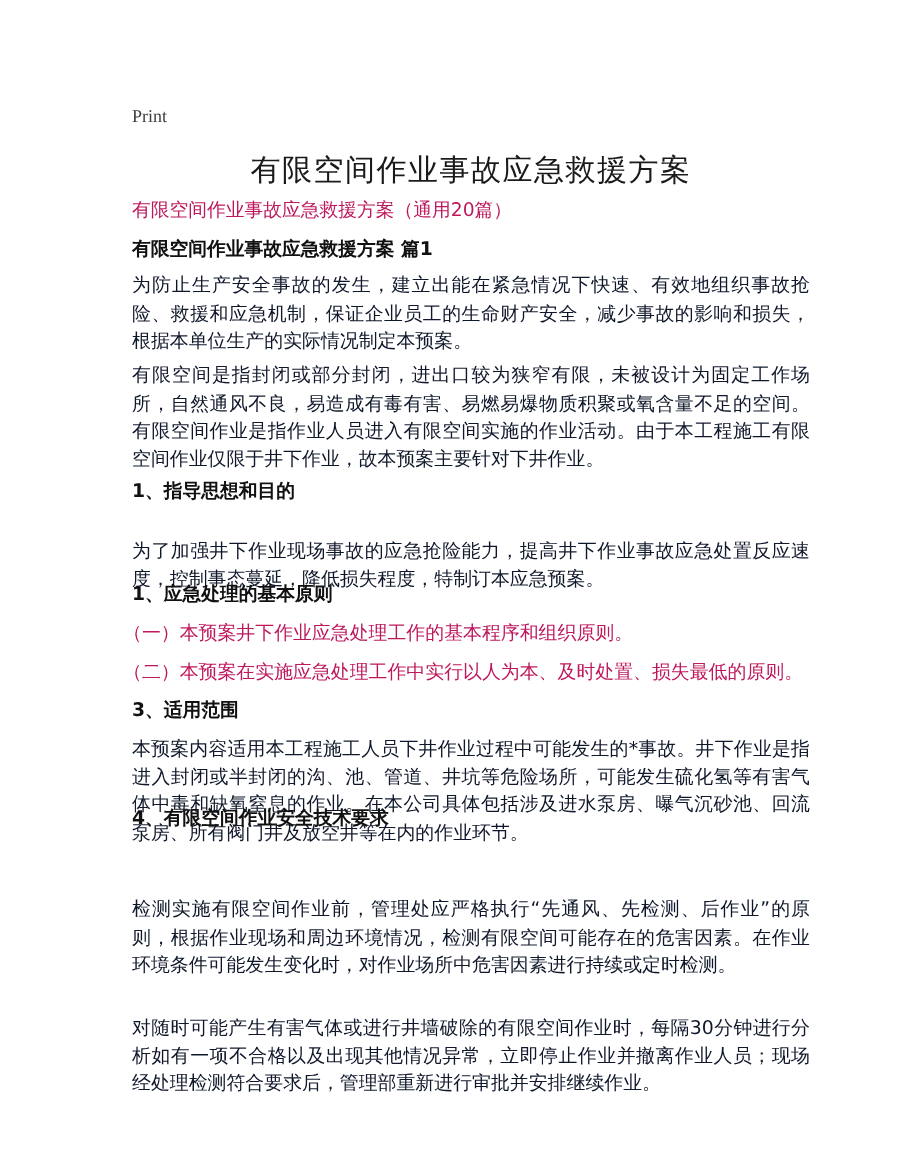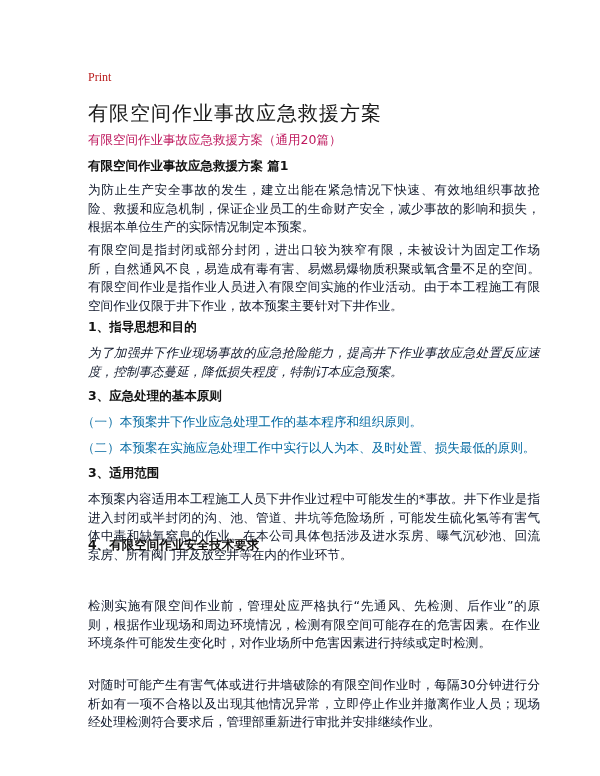--- a/index.html
+++ b/index.html
@@ -1,49 +1,49 @@
 <!DOCTYPE html>
 <html><head>
 <meta charset="utf-8">
 <style>
   html, body { margin: 0; padding: 0; background: #ffffff; }
   body { width: 600px; height: 776px; position: relative; overflow: hidden;
          font-family: "DejaVu Sans", "Liberation Sans", sans-serif; color: #222; }
   .page { position: absolute; left: 88px; top: 0; width: 452px; }
   .print { position: absolute; top: 70px; left: 0; font-family: "Liberation Serif", "DejaVu Serif", serif;
-           font-size: 12px; color: #b91c1c; }
-  .title { position: absolute; top: 100px; left: 0; width: 452px; 
+           font-size: 12px; color: #404040; }
+  .title { position: absolute; top: 100px; left: 0; width: 452px; text-align: center;
            font-size: 20px; color: #1a1a1a; letter-spacing: 1px; }
   .subtitle { position: absolute; top: 132px; left: 0; font-size: 12.5px; color: #be185d; }
   .h-piece { position: absolute; top: 158px; left: 0; font-size: 12.5px; font-weight: bold; color: #111; }
   .p { position: absolute; left: 0; width: 452px; font-size: 12.6px; line-height: 18.7px; color: #0f172a;
        text-align: justify; text-justify: inter-character; word-break: break-all; }
   .h { position: absolute; left: 0; font-size: 12.5px; font-weight: bold; color: #111; text-align: right; }
-  .item { position: absolute; left: 0; font-size: 12.6px; color: #0369a1; white-space: nowrap; font-family: Liberation Serif, serif; }
+  .item { position: absolute; left: 0; font-size: 12.6px; color: #be185d; white-space: nowrap; font-family: Liberation Serif, serif; }
 </style>
 </head>
 <body>
 
 <div class="page">
   <div class="print">Print</div>
 
   <div class="title">有限空间作业事故应急救援方案</div>
 
   <div class="subtitle">有限空间作业事故应急救援方案（通用20篇）</div>
 
   <div class="h-piece">有限空间作业事故应急救援方案 篇1</div>
 
   <div class="p" style="top:181px;">为防止生产安全事故的发生，建立出能在紧急情况下快速、有效地组织事故抢险、救援和应急机制，保证企业员工的生命财产安全，减少事故的影响和损失，根据本单位生产的实际情况制定本预案。</div>
 
   <div class="p" style="top:241px;">有限空间是指封闭或部分封闭，进出口较为狭窄有限，未被设计为固定工作场所，自然通风不良，易造成有毒有害、易燃易爆物质积聚或氧含量不足的空间。有限空间作业是指作业人员进入有限空间实施的作业活动。由于本工程施工有限空间作业仅限于井下作业，故本预案主要针对下井作业。</div>
 
   <div class="h" style="top:319px;">1、指导思想和目的</div>
-  <div class="p" style="top:344px;font-style:italic;">为了加强井下作业现场事故的应急抢险能力，提高井下作业事故应急处置反应速度，控制事态蔓延，降低损失程度，特制订本应急预案。</div>
+  <div class="p" style="top:358px;">为了加强井下作业现场事故的应急抢险能力，提高井下作业事故应急处置反应速度，控制事态蔓延，降低损失程度，特制订本应急预案。</div>
 
-  <div class="h" style="top:388px;">3、应急处理的基本原则</div>
+  <div class="h" style="top:388px;">1、应急处理的基本原则</div>
   <div class="item" style="top:414px; left:-6px;">（一）本预案井下作业应急处理工作的基本程序和组织原则。</div>
   <div class="item" style="top:440px; left:-6px;">（二）本预案在实施应急处理工作中实行以人为本、及时处置、损失最低的原则。</div>
 
   <div class="h" style="top:465px;">3、适用范围</div>
   <div class="p" style="top:490px;">本预案内容适用本工程施工人员下井作业过程中可能发生的*事故。井下作业是指进入封闭或半封闭的沟、池、管道、井坑等危险场所，可能发生硫化氢等有害气体中毒和缺氧窒息的作业。在本公司具体包括涉及进水泵房、曝气沉砂池、回流泵房、所有阀门井及放空井等在内的作业环节。</div>
 
   <div class="h" style="top:537px;">4、有限空间作业安全技术要求</div>
   <div class="p" style="top:597px;">检测实施有限空间作业前，管理处应严格执行“先通风、先检测、后作业”的原则，根据作业现场和周边环境情况，检测有限空间可能存在的危害因素。在作业环境条件可能发生变化时，对作业场所中危害因素进行持续或定时检测。</div>
   <div class="p" style="top:676px;">对随时可能产生有害气体或进行井墙破除的有限空间作业时，每隔30分钟进行分析如有一项不合格以及出现其他情况异常，立即停止作业并撤离作业人员；现场经处理检测符合要求后，管理部重新进行审批并安排继续作业。</div>
 </div>

